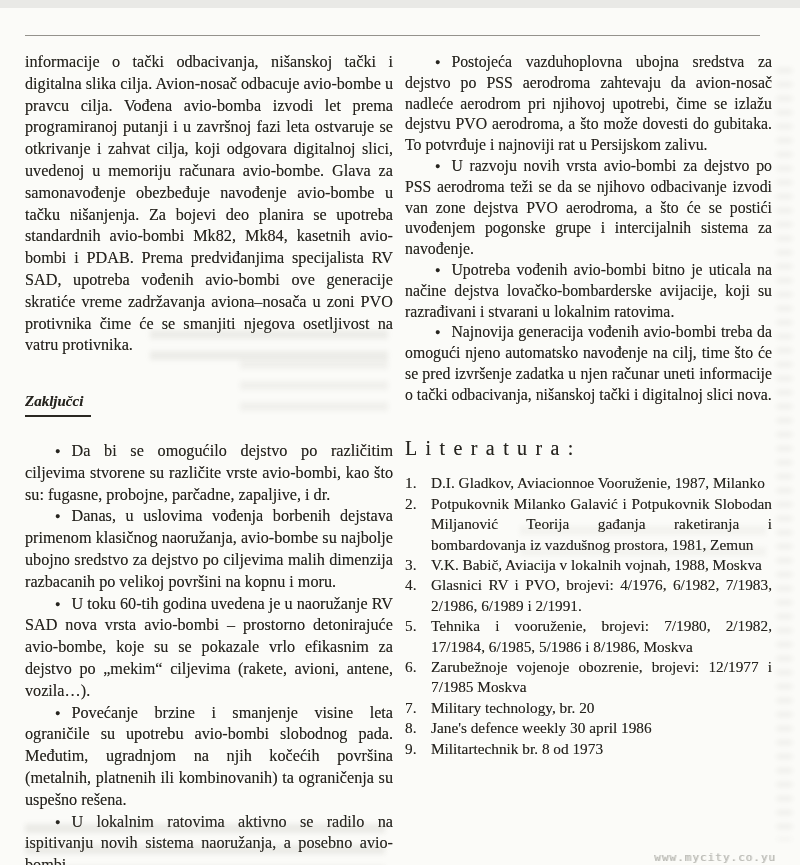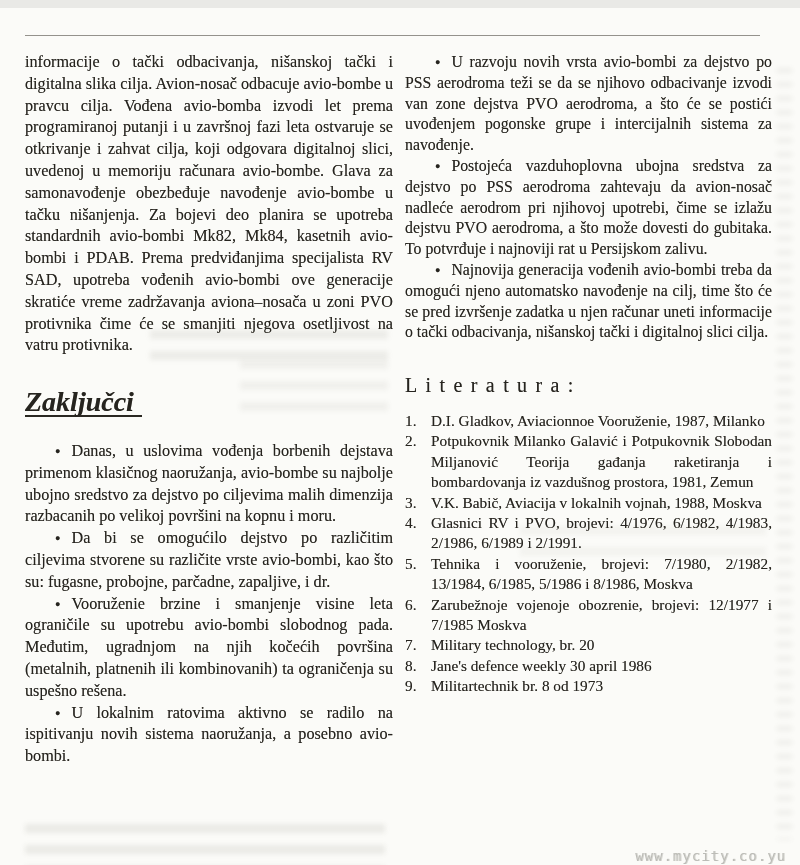--- a/index.html
+++ b/index.html
@@ -25,21 +25,21 @@
   .col-left{
     font-size:16.2px;line-height:21.8px;
   }
   .col-right{
     width:367px;
     font-size:15.8px;line-height:20.8px;
   }
   .ink{text-shadow:0 0 .5px rgba(60,56,48,.5);}
   .heading{
     margin:34px 0 24px 0;
-    font-size:28px;font-weight:bold;font-style:italic;
+    font-size:15px;font-weight:bold;font-style:italic;
     display:block;
   }
   .heading .u{
     display:inline-block;
     border-bottom:2px solid #2a2822;
     padding:0 8px 2px 0;
   }
   .bpara{text-indent:30px;}
   .dot{
     display:inline-block;
@@ -70,23 +70,23 @@
   .bleed-1{left:150px;top:322px;width:238px;height:40px;opacity:.55;}
   .bleed-2{left:240px;top:352px;width:148px;height:58px;opacity:.4;}
   .bleed-3{left:25px;top:816px;width:360px;height:46px;opacity:.6;}
   .bleed-4{left:520px;top:518px;width:246px;height:30px;opacity:.3;}
   .bleed-5{left:777px;top:60px;width:15px;height:772px;opacity:.3;
     background:repeating-linear-gradient(
       to bottom,
       rgba(110,108,100,.3) 0px, rgba(110,108,100,.3) 5px,
       rgba(0,0,0,0) 5px, rgba(0,0,0,0) 14px);}
   .watermark{
-    position:absolute;right:14px;bottom:9px;
+    position:absolute;right:24px;bottom:9px;
     font-family:"DejaVu Sans Mono","Liberation Mono",monospace;
-    font-size:14px;letter-spacing:1px;
+    font-size:11px;letter-spacing:1px;
     color:#bcbcb7;
     text-shadow:1px 0 0 #d8d8d3;
   }
 </style>
 </head>
 <body>
 
 <div class="page">
 
   <div class="top-rule"></div>
@@ -94,66 +94,72 @@
   <div class="columns">
 
     <div class="col col-left ink">
       <p class="intro">informacije o tački odbacivanja, nišanskoj tački i digitalna slika cilja. Avion-nosač odbacuje avio-bombe u pravcu cilja. Vođena avio-bomba izvodi let prema programiranoj putanji i u završnoj fazi leta ostvaruje se otkrivanje i zahvat cilja, koji odgovara digitalnoj slici, uvedenoj u memoriju računara avio-bombe. Glava za samonavođenje obezbeđuje navođenje avio-bombe u tačku nišanjenja. Za bojevi deo planira se upotreba standardnih avio-bombi Mk82, Mk84, kasetnih avio-bombi i PDAB. Prema predviđanjima specijalista RV SAD, upotreba vođenih avio-bombi ove generacije skratiće vreme zadržavanja aviona–nosača u zoni PVO protivnika čime će se smanjiti njegova osetljivost na vatru protivnika.</p>
 
       <div class="heading">
         <span class="u">Zaključci</span>
       </div>
 
       <p class="bpara">
+        <span class="dot">●</span><span>Da bi se omogućilo dejstvo po različitim ciljevima stvorene su različite vrste avio-bombi, kao što su: fugasne, probojne, parčadne, zapaljive, i dr.</span>
+      </p>
+      <p class="bpara">
         <span class="dot">●</span><span>Danas, u uslovima vođenja borbenih dejstava primenom klasičnog naoružanja, avio-bombe su najbolje ubojno sredstvo za dejstvo po ciljevima malih dimenzija razbacanih po velikoj površini na kopnu i moru.</span>
       </p>
       <p class="bpara">
-        <span class="dot">●</span><span>Da bi se omogućilo dejstvo po različitim ciljevima stvorene su različite vrste avio-bombi, kao što su: fugasne, probojne, parčadne, zapaljive, i dr.</span>
+        <span class="dot">●</span><span>U toku 60-tih godina uvedena je u naoružanje RV SAD nova vrsta avio-bombi – prostorno detonirajuće avio-bombe, koje su se pokazale vrlo efikasnim za dejstvo po „mekim“ ciljevima (rakete, avioni, antene, vozila…).</span>
       </p>
       <p class="bpara">
-        <span class="dot">●</span><span>Vooruženie brzine i smanjenje visine leta ograničile su upotrebu avio-bombi slobodnog pada. Međutim, ugradnjom na njih kočećih površina (metalnih, platnenih ili kombinovanih) ta ograničenja su uspešno rešena.</span>
+        <span class="dot">●</span><span>Povećanje brzine i smanjenje visine leta ograničile su upotrebu avio-bombi slobodnog pada. Međutim, ugradnjom na njih kočećih površina (metalnih, platnenih ili kombinovanih) ta ograničenja su uspešno rešena.</span>
       </p>
       <p class="bpara">
         <span class="dot">●</span><span>U lokalnim ratovima aktivno se radilo na ispitivanju novih sistema naoružanja, a posebno avio-bombi.</span>
       </p>
     </div>
 
     <div class="col col-right ink">
       <p class="bpara">
+        <span class="dot">●</span><span>Postojeća vazduhoplovna ubojna sredstva za dejstvo po PSS aerodroma zahtevaju da avion-nosač nadleće aerodrom pri njihovoj upotrebi, čime se izlažu dejstvu PVO aerodroma, a što može dovesti do gubitaka. To potvrđuje i najnoviji rat u Persijskom zalivu.</span>
+      </p>
+      <p class="bpara">
         <span class="dot">●</span><span>U razvoju novih vrsta avio-bombi za dejstvo po PSS aerodroma teži se da se njihovo odbacivanje izvodi van zone dejstva PVO aerodroma, a što će se postići uvođenjem pogonske grupe i intercijalnih sistema za navođenje.</span>
       </p>
       <p class="bpara">
-        <span class="dot">●</span><span>Postojeća vazduhoplovna ubojna sredstva za dejstvo po PSS aerodroma zahtevaju da avion-nosač nadleće aerodrom pri njihovoj upotrebi, čime se izlažu dejstvu PVO aerodroma, a što može dovesti do gubitaka. To potvrđuje i najnoviji rat u Persijskom zalivu.</span>
+        <span class="dot">●</span><span>Upotreba vođenih avio-bombi bitno je uticala na načine dejstva lovačko-bombarderske avijacije, koji su razrađivani i stvarani u lokalnim ratovima.</span>
       </p>
       <p class="bpara">
-        <span class="dot">●</span><span>Najnovija generacija vođenih avio-bombi treba da omogući njeno automatsko navođenje na cilj, time što će se pred izvršenje zadatka u njen računar uneti informacije o tački odbacivanja, nišanskoj tački i digitalnoj slici cilja.</span>
+        <span class="dot">●</span><span>Najnovija generacija vođenih avio-bombi treba da omogući njeno automatsko navođenje na cilj, time što će se pred izvršenje zadatka u njen računar uneti informacije o tački odbacivanja, nišanskoj tački i digitalnoj slici nova.</span>
       </p>
 
       <div class="lit-header">Literatura:</div>
 
       <div class="refs">
         <div class="ref">
           <span class="ref-num">1.</span>
           <span class="ref-text">D.I. Gladkov, Aviacionnoe Vooruženie, 1987, Milanko</span>
         </div>
         <div class="ref">
           <span class="ref-num">2.</span>
           <span class="ref-text">Potpukovnik Milanko Galavić i Potpukovnik Slobodan Miljanović Teorija gađanja raketiranja i bombardovanja iz vazdušnog prostora, 1981, Zemun</span>
         </div>
         <div class="ref">
           <span class="ref-num">3.</span>
           <span class="ref-text">V.K. Babič, Aviacija v lokalnih vojnah, 1988, Moskva</span>
         </div>
         <div class="ref">
           <span class="ref-num">4.</span>
-          <span class="ref-text">Glasnici RV i PVO, brojevi: 4/1976, 6/1982, 4/1983, 2/1986, 6/1989 i 2/1991.</span>
+          <span class="ref-text">Glasnici RV i PVO, brojevi: 4/1976, 6/1982, 7/1983, 2/1986, 6/1989 i 2/1991.</span>
         </div>
         <div class="ref">
           <span class="ref-num">5.</span>
-          <span class="ref-text">Tehnika i vooruženie, brojevi: 7/1980, 2/1982, 13/1984, 6/1985, 5/1986 i 8/1986, Moskva</span>
+          <span class="ref-text">Tehnika i vooruženie, brojevi: 7/1980, 2/1982, 17/1984, 6/1985, 5/1986 i 8/1986, Moskva</span>
         </div>
         <div class="ref">
           <span class="ref-num">6.</span>
           <span class="ref-text">Zarubežnoje vojenoje obozrenie, brojevi: 12/1977 i 7/1985 Moskva</span>
         </div>
         <div class="ref">
           <span class="ref-num">7.</span>
           <span class="ref-text">Military technology, br. 20</span>
         </div>
         <div class="ref">

